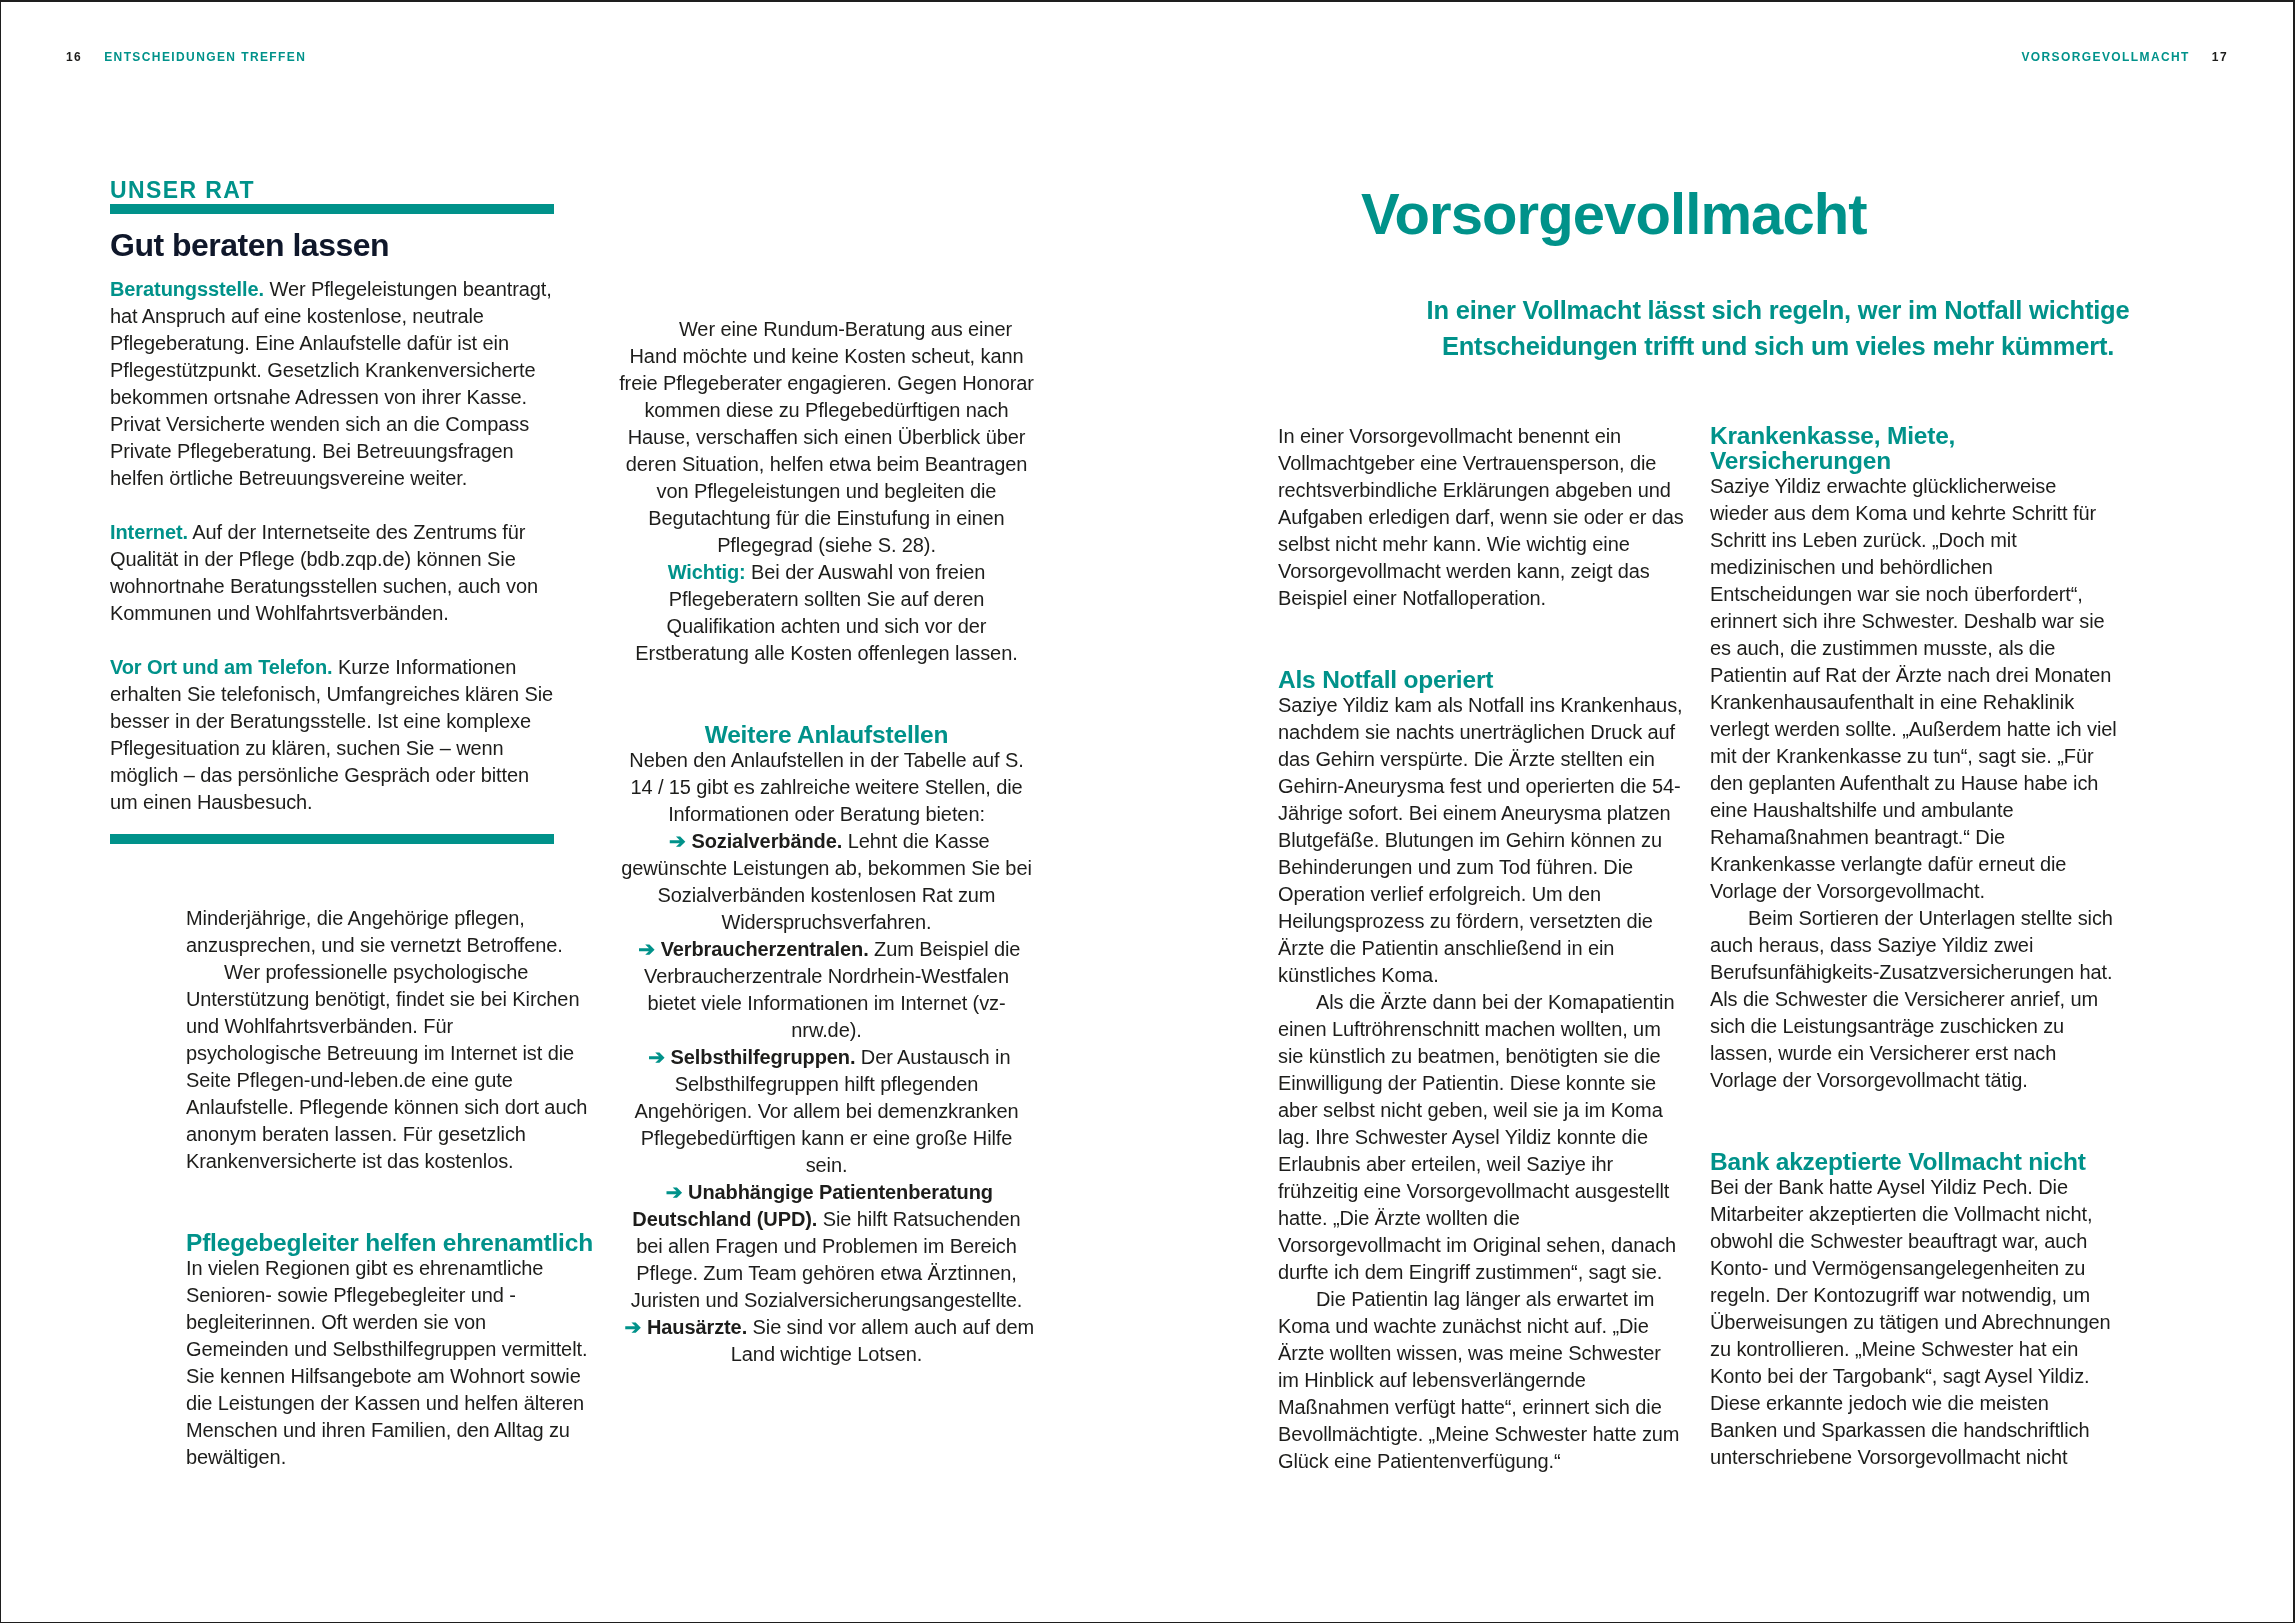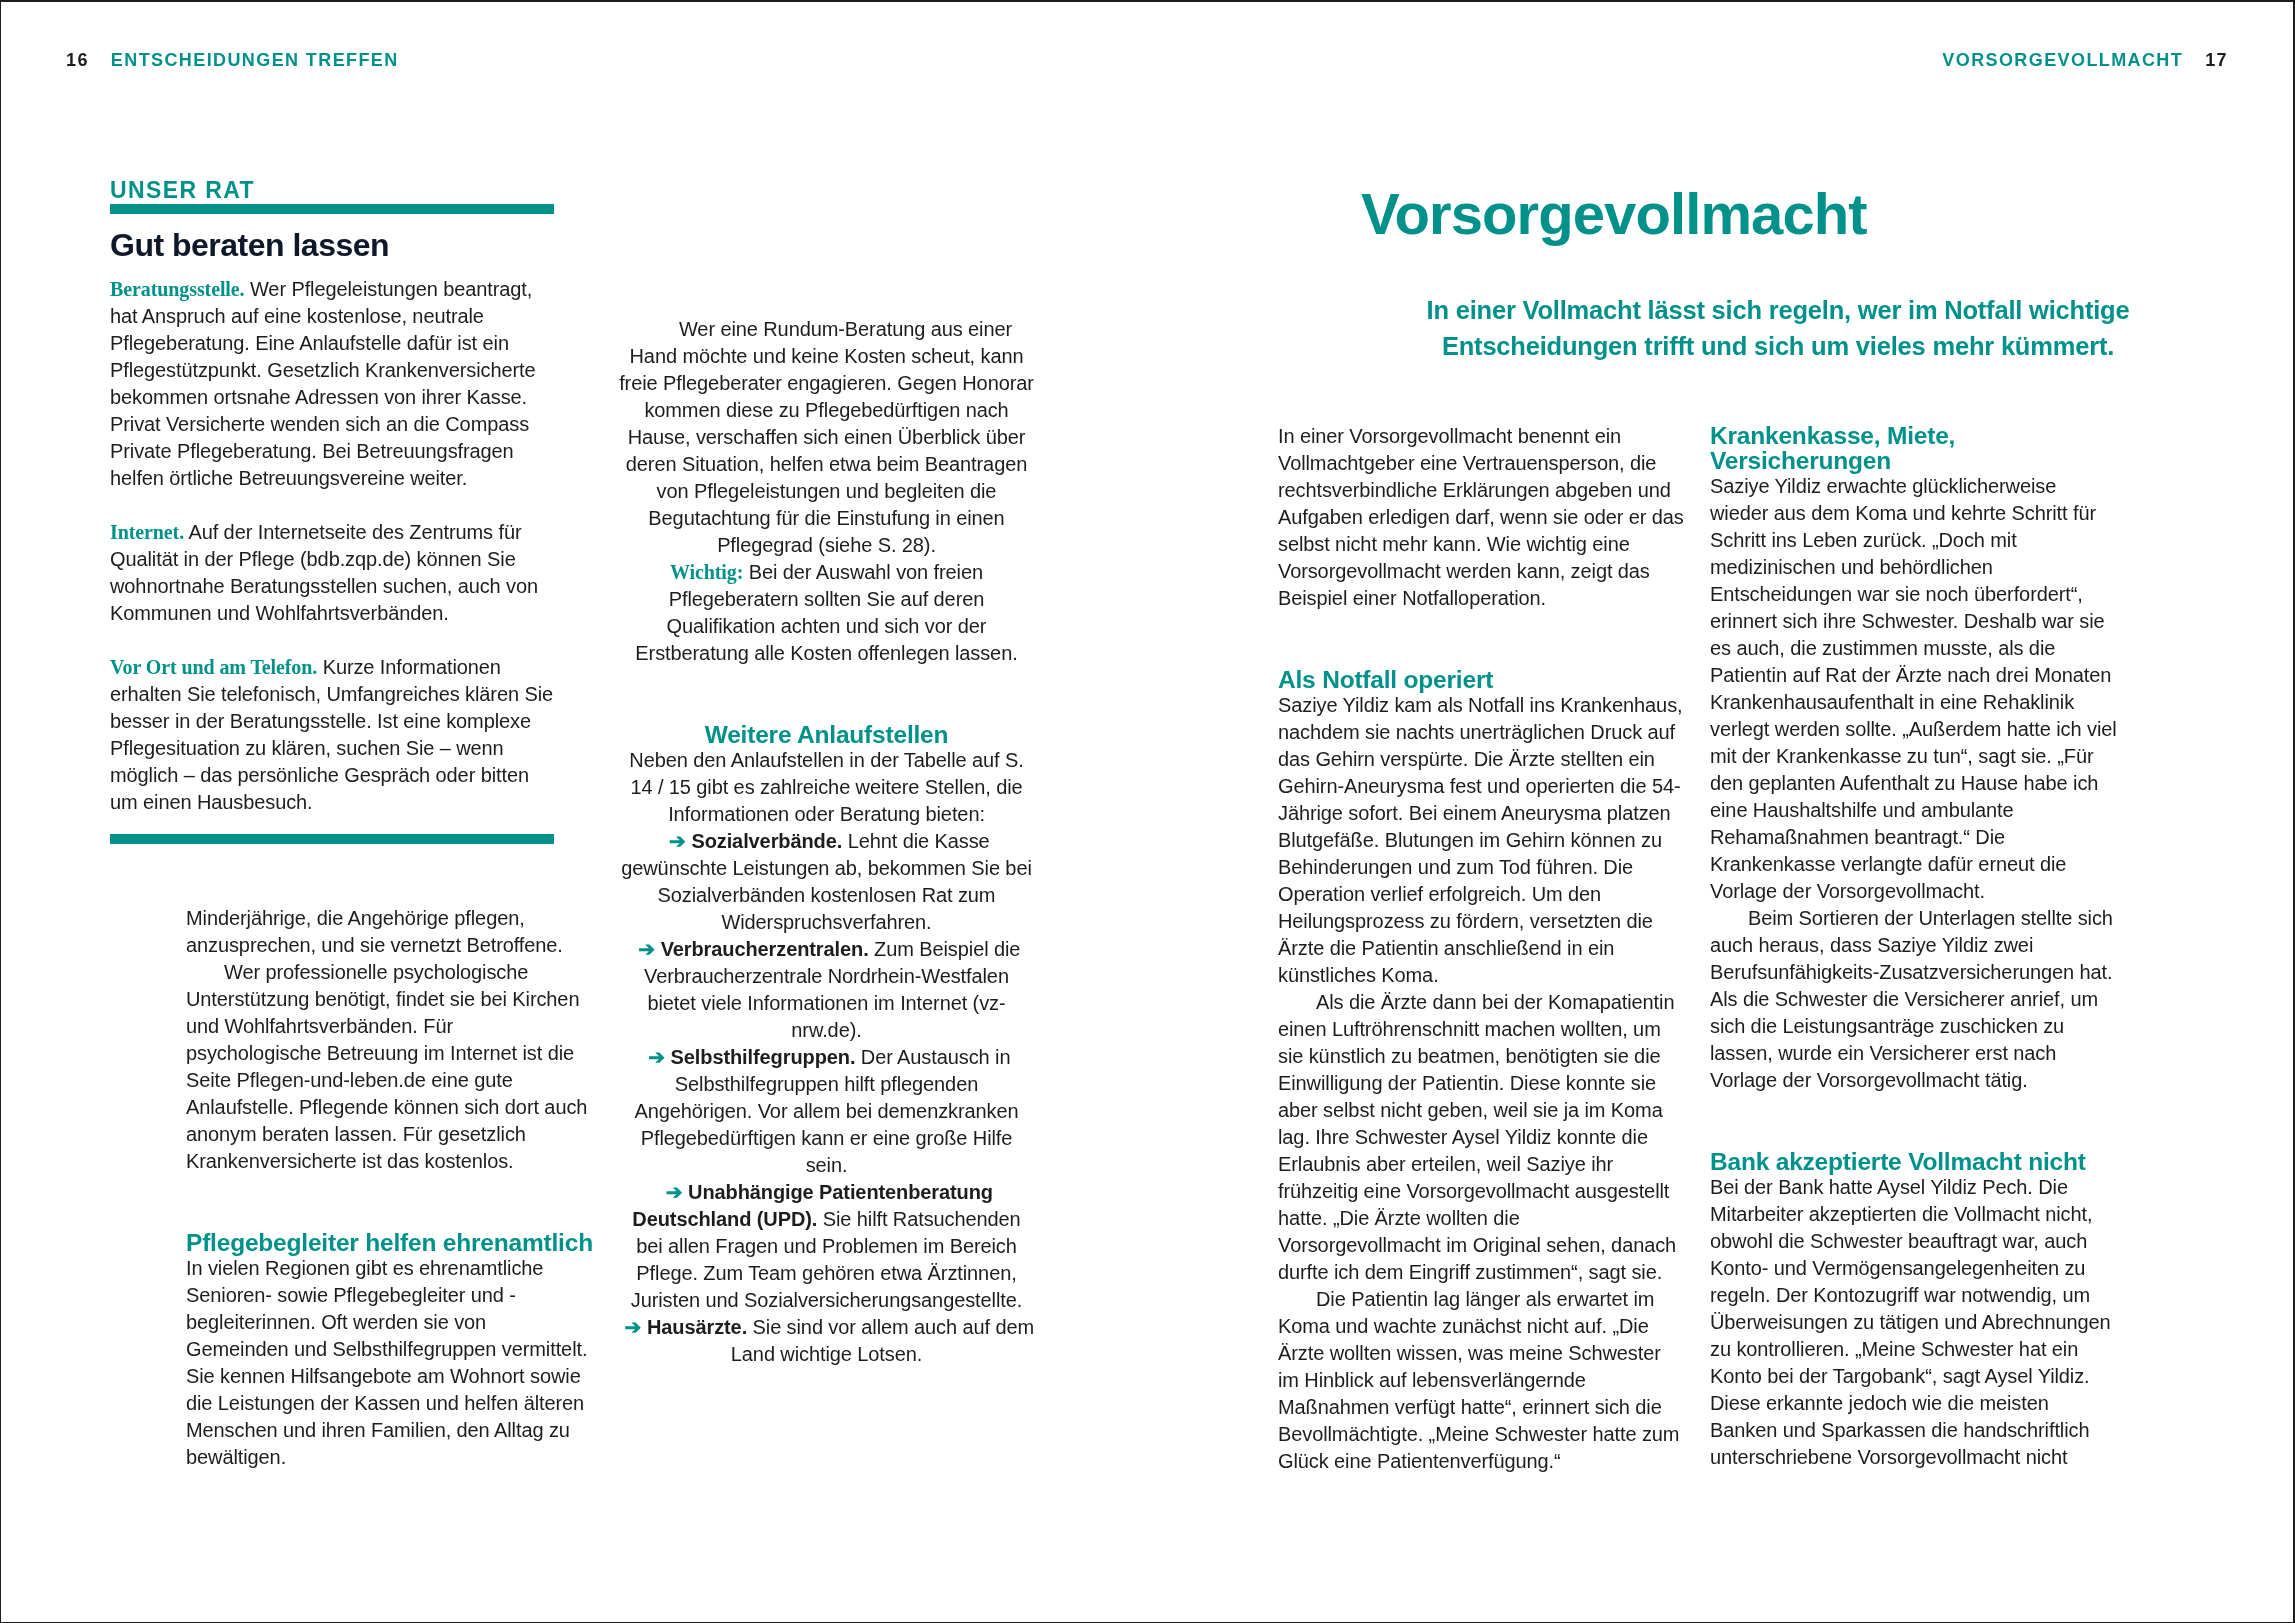--- a/index.html
+++ b/index.html
@@ -6,28 +6,28 @@
   body {
     width: 2295px; height: 1624px; position: relative; overflow: hidden;
     background: #ffffff;
     font-family: "Liberation Sans", sans-serif;
     color: #1d1d1b;
   }
   .frame { position: absolute; inset: 0; border: 2.8px solid #1e1e1e; border-left-width: 1.9px; box-sizing: border-box; pointer-events: none; }
   .abs { position: absolute; }
 
   
-  .run { position: absolute; top: 50px; font-size: 18px; font-weight: bold; letter-spacing: 1.4px; font-stretch: condensed; }
+  .run { position: absolute; top: 50px; font-size: 12px; font-weight: bold; letter-spacing: 1.4px; font-stretch: condensed; }
   .run .num { color: #1d1d1b; font-weight: bold; }
   .run .sect { color: #00928a; }
 
   .body-text { font-size: 20px; line-height: 27px; letter-spacing: -0.1px; }
   .body-text p { margin: 0; }
   .body-text .ind { text-indent: 38px; }
-  .lead { color: #00928a; font-weight: bold; font-family: Liberation Serif, serif; }
+  .lead { color: #00928a; font-weight: bold; }
   .h3 { color: #00928a; font-weight: bold; font-size: 24.5px; line-height: 25px; margin: 0; letter-spacing: -0.2px; }
   .bullet { display: block; }
   .arrow { color: #00928a; font-weight: bold; display: inline-block; width: 28px; }
   .b { font-weight: bold; }
 
   
   .box-kicker { left: 110px; top: 177px; font-size: 23px; font-weight: bold; letter-spacing: 1.4px; color: #00928a; }
   .box-bar { position: absolute; left: 110px; width: 444px; height: 10.2px; background: #00928a; }
   .box-title { left: 110px; top: 227px; font-size: 32px; font-weight: bold; letter-spacing: -0.5px; color: #0f172a; }
   .box-body { left: 110px; top: 276px; width: 444px; }

